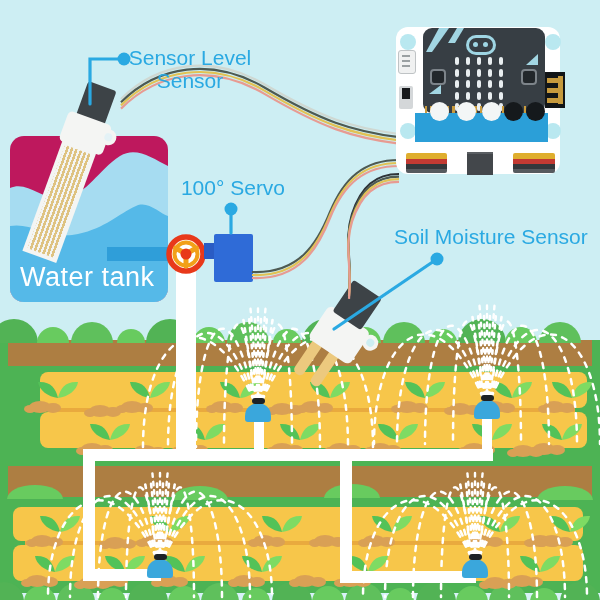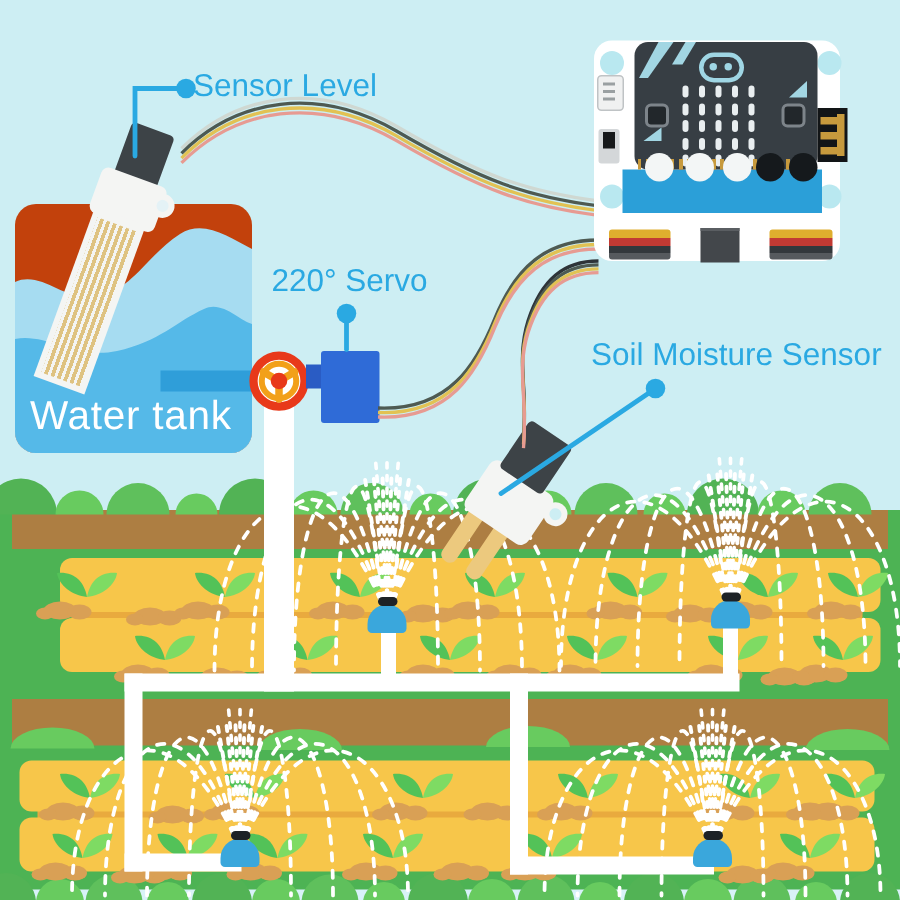--- a/index.html
+++ b/index.html
@@ -19,21 +19,21 @@
   #field-b-bed2{left:13px;top:545px;width:570px;height:36px;background:#f7c64a;border-radius:8px;}
   #bottom-strip{left:0;top:593px;width:600px;height:7px;background:#d8f2f8;}
   
   svg.layer{position:absolute;left:0;top:0;width:600px;height:600px;pointer-events:none;}
   
   .pipe{position:absolute;background:#ffffff;}
   
   .dome{position:absolute;width:26px;height:19px;background:#3aa7dc;border-radius:13px 13px 3px 3px;}
   .cap{position:absolute;width:13px;height:6px;background:#1d2226;border-radius:3px;}
   
-  #tank{left:10px;top:136px;width:158px;height:166px;background:#c2410c;border-radius:14px;overflow:hidden;}
+  #tank{left:10px;top:136px;width:158px;height:166px;background:#be185d;border-radius:14px;overflow:hidden;}
   #tank-label{left:10px;top:126px;width:150px;color:#ffffff;font-size:27px;letter-spacing:.5px;}
   #outlet{left:107px;top:247px;width:79px;height:14px;background:#2f9ed9;}
   
   #wl-sensor{left:45px;top:85px;width:110px;height:190px;transform:rotate(20deg);transform-origin:51px 19px;}
   #wl-conn{left:36px;top:0;width:30px;height:38px;background:#3d4347;border-radius:3px;}
   #wl-head{left:28px;top:34px;width:46px;height:32px;background:#f4f5f3;border-radius:5px;}
   #wl-ring{left:66px;top:38px;width:16px;height:16px;background:#f4f5f3;border-radius:50%;}
   #wl-ring i{position:absolute;left:4px;top:4px;width:8px;height:8px;background:#e4f2f6;border-radius:50%;}
   #wl-strip{left:32px;top:62px;width:36px;height:120px;background:#f4f5f3;}
   #wl-stripes{position:absolute;left:4px;top:6px;right:4px;bottom:4px;
@@ -531,17 +531,18 @@
   <svg class="layer" id="leaders">
       <path d="M124,59 L90,59 L90,104" fill="none" stroke="#2aa9e2" stroke-width="3.2" stroke-linecap="round"></path>
       <circle cx="124" cy="59" r="6.5" fill="#2aa9e2"></circle>
       <path d="M231,209 L231,233" fill="none" stroke="#2aa9e2" stroke-width="3.2" stroke-linecap="round"></path>
       <circle cx="231" cy="209" r="6.5" fill="#2aa9e2"></circle>
       <path d="M437,259 L334,329" fill="none" stroke="#2aa9e2" stroke-width="3.2" stroke-linecap="round"></path>
       <circle cx="437" cy="259" r="6.5" fill="#2aa9e2"></circle>
     </svg>
   <div class="calltext" id="lbl-wl">
     <div>Sensor Level</div>
+    <div>Sensor</div>
   </div>
-  <div class="calltext" id="lbl-servo">220° Servo</div>
+  <div class="calltext" id="lbl-servo">100° Servo</div>
   <div class="calltext" id="lbl-soil">Soil Moisture Sensor</div>
 
 </div>
 
 </body></html>

